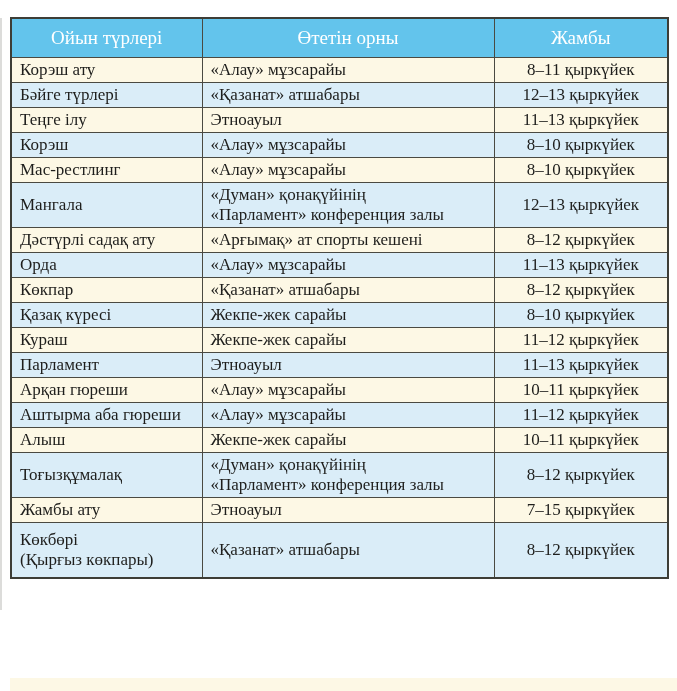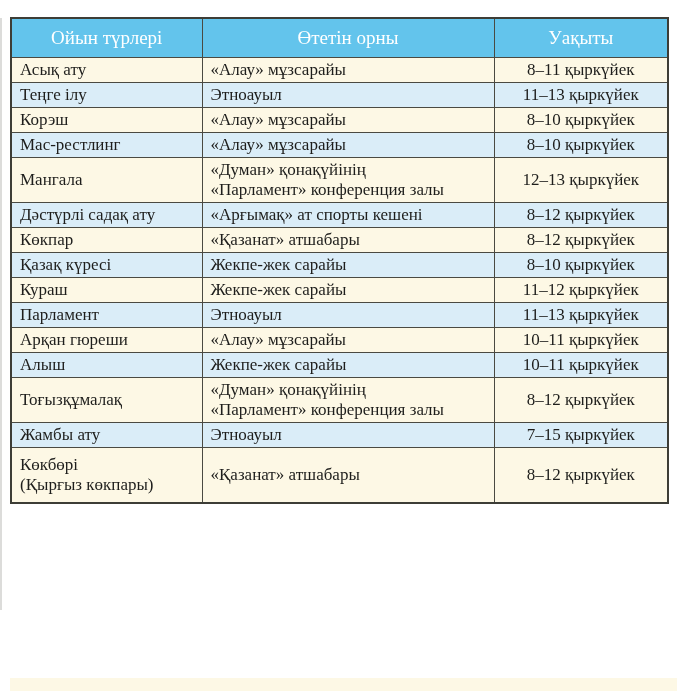--- a/index.html
+++ b/index.html
@@ -79,28 +79,33 @@
   <table class="schedule">
     <colgroup>
       <col style="width:191px">
       <col style="width:292px">
       <col style="width:174px">
     </colgroup>
     <thead>
       <tr>
         <th>Ойын түрлері</th>
         <th>Өтетін орны</th>
-        <th>Уақыты</th>
+        <th>Жамбы</th>
       </tr>
     </thead>
     <tbody>
       <tr>
-        <td class="c1">Асық ату</td>
+        <td class="c1">Корэш ату</td>
         <td class="c2">«Алау» мұзсарайы</td>
         <td class="c3">8–11 қыркүйек</td>
+      </tr>
+      <tr>
+        <td class="c1">Бәйге түрлері</td>
+        <td class="c2">«Қазанат» атшабары</td>
+        <td class="c3">12–13 қыркүйек</td>
       </tr>
       <tr>
         <td class="c1">Теңге ілу</td>
         <td class="c2">Этноауыл</td>
         <td class="c3">11–13 қыркүйек</td>
       </tr>
       <tr>
         <td class="c1">Корэш</td>
         <td class="c2">«Алау» мұзсарайы</td>
         <td class="c3">8–10 қыркүйек</td>
@@ -115,20 +120,25 @@
         <td class="c2">«Думан» қонақүйінің
 «Парламент» конференция залы</td>
         <td class="c3">12–13 қыркүйек</td>
       </tr>
       <tr>
         <td class="c1">Дәстүрлі садақ ату</td>
         <td class="c2">«Арғымақ» ат спорты кешені</td>
         <td class="c3">8–12 қыркүйек</td>
       </tr>
       <tr>
+        <td class="c1">Орда</td>
+        <td class="c2">«Алау» мұзсарайы</td>
+        <td class="c3">11–13 қыркүйек</td>
+      </tr>
+      <tr>
         <td class="c1">Көкпар</td>
         <td class="c2">«Қазанат» атшабары</td>
         <td class="c3">8–12 қыркүйек</td>
       </tr>
       <tr>
         <td class="c1">Қазақ күресі</td>
         <td class="c2">Жекпе-жек сарайы</td>
         <td class="c3">8–10 қыркүйек</td>
       </tr>
       <tr>
@@ -138,20 +148,25 @@
       </tr>
       <tr>
         <td class="c1">Парламент</td>
         <td class="c2">Этноауыл</td>
         <td class="c3">11–13 қыркүйек</td>
       </tr>
       <tr>
         <td class="c1">Арқан гюреши</td>
         <td class="c2">«Алау» мұзсарайы</td>
         <td class="c3">10–11 қыркүйек</td>
+      </tr>
+      <tr>
+        <td class="c1">Аштырма аба гюреши</td>
+        <td class="c2">«Алау» мұзсарайы</td>
+        <td class="c3">11–12 қыркүйек</td>
       </tr>
       <tr>
         <td class="c1">Алыш</td>
         <td class="c2">Жекпе-жек сарайы</td>
         <td class="c3">10–11 қыркүйек</td>
       </tr>
       <tr class="tall">
         <td class="c1">Тоғызқұмалақ</td>
         <td class="c2">«Думан» қонақүйінің
 «Парламент» конференция залы</td>

